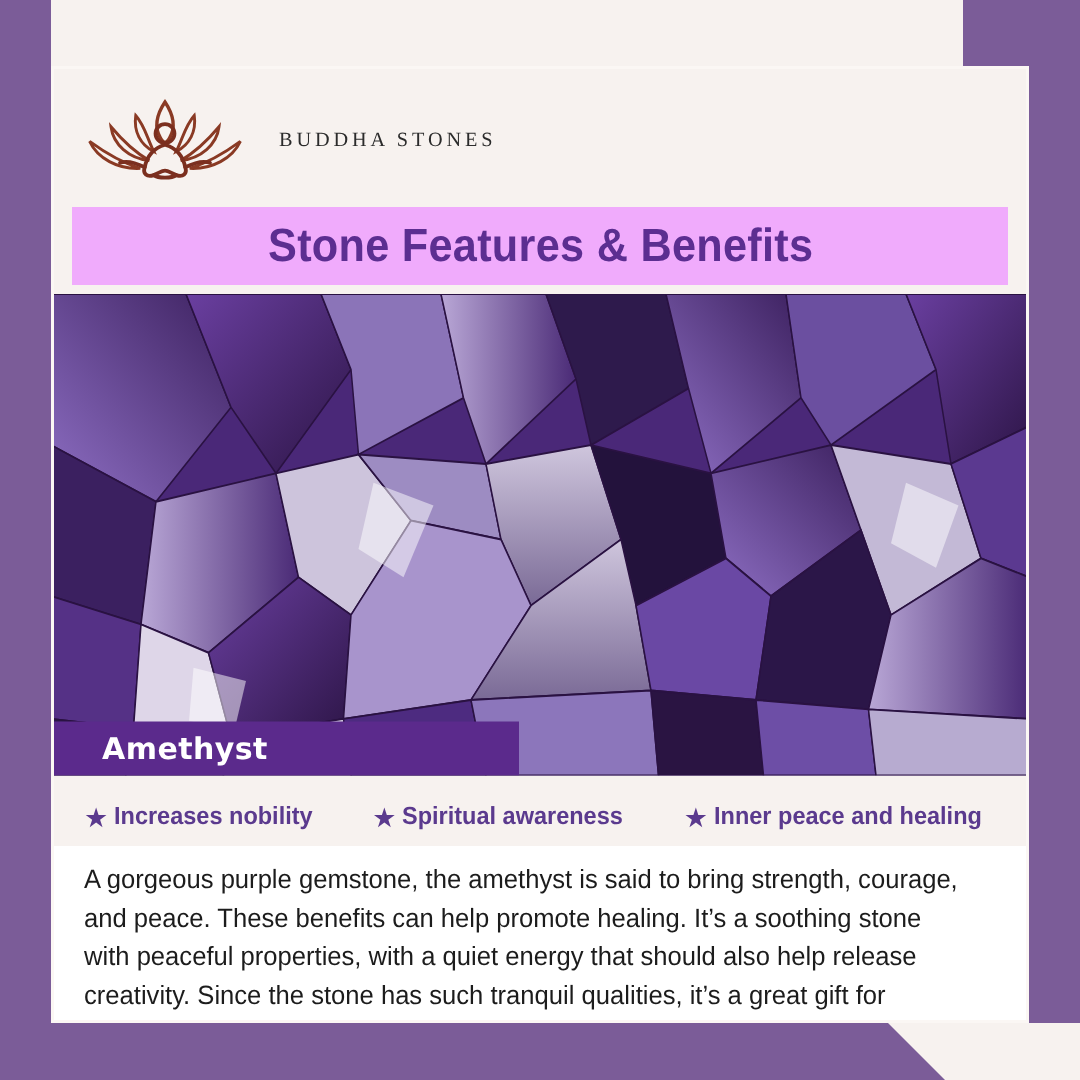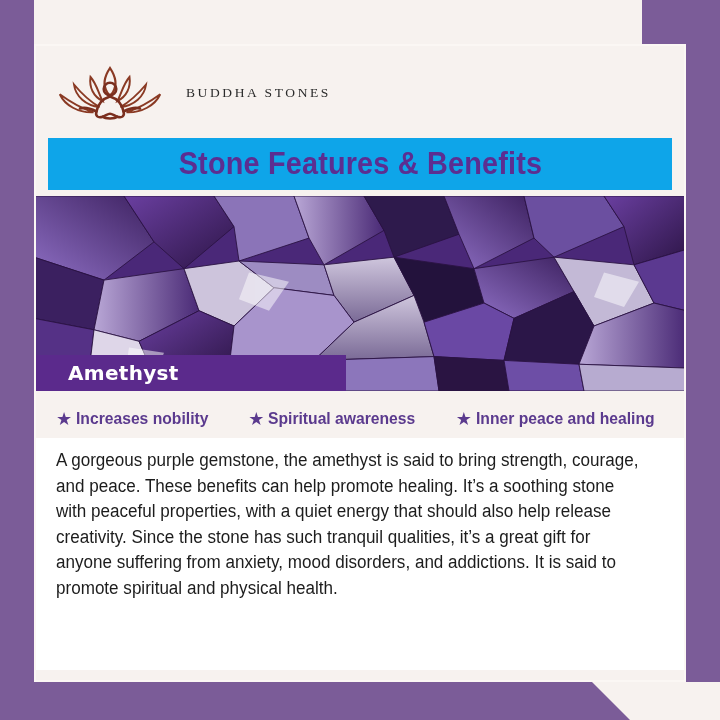--- a/index.html
+++ b/index.html
@@ -24,29 +24,29 @@
   
   .content{position:absolute;left:34px;top:44px;width:652px;height:638px;z-index:2;background:#f7f2ef;overflow:hidden;}
 
   
   .logo-wrap{height:92px;display:flex;flex-direction:row;align-items:center;justify-content:flex-start;padding-top:2px;}
   .logo-mark{width:152px;height:66px;display:block;}
   .logo-word{font-family:"Liberation Serif","DejaVu Serif",serif;font-size:13.5px;letter-spacing:2.6px;
     color:#2b2b2b;margin-top:1px;white-space:nowrap;}
 
   
-  .title-panel{position:relative;margin:0 14px;height:52px;background:#0ea5e9;display:flex;align-items:center;justify-content:center;}
+  .title-panel{position:relative;margin:0 14px;height:52px;background:#f0abfc;display:flex;align-items:center;justify-content:center;}
   .title{
     font-family:"Liberation Sans Narrow","Liberation Sans",sans-serif;
     font-weight:bold;font-size:31px;color:#5c2e91;letter-spacing:.2px;
     transform:scaleX(.93);transform-origin:center;white-space:nowrap;
   }
 
   
-  .photo{position:relative;height:195px;margin-top:6px;overflow:hidden;background:#3a1f5c;}
+  .photo{position:relative;height:321px;margin-top:6px;overflow:hidden;background:#3a1f5c;}
   .photo svg{display:block;width:100%;height:100%;}
 
   
   .banner{position:absolute;left:0;bottom:0;width:312px;height:36px;background:#5b2a8c;display:flex;align-items:center;}
   .banner-label{color:#ffffff;font-size:20px;font-weight:bold;letter-spacing:.3px;margin-left:34px;
     font-family:"DejaVu Sans","Liberation Sans",sans-serif;}
 
   
   .benefits{display:flex;align-items:center;justify-content:space-between;
     padding:18px 22px 0 22px;}

